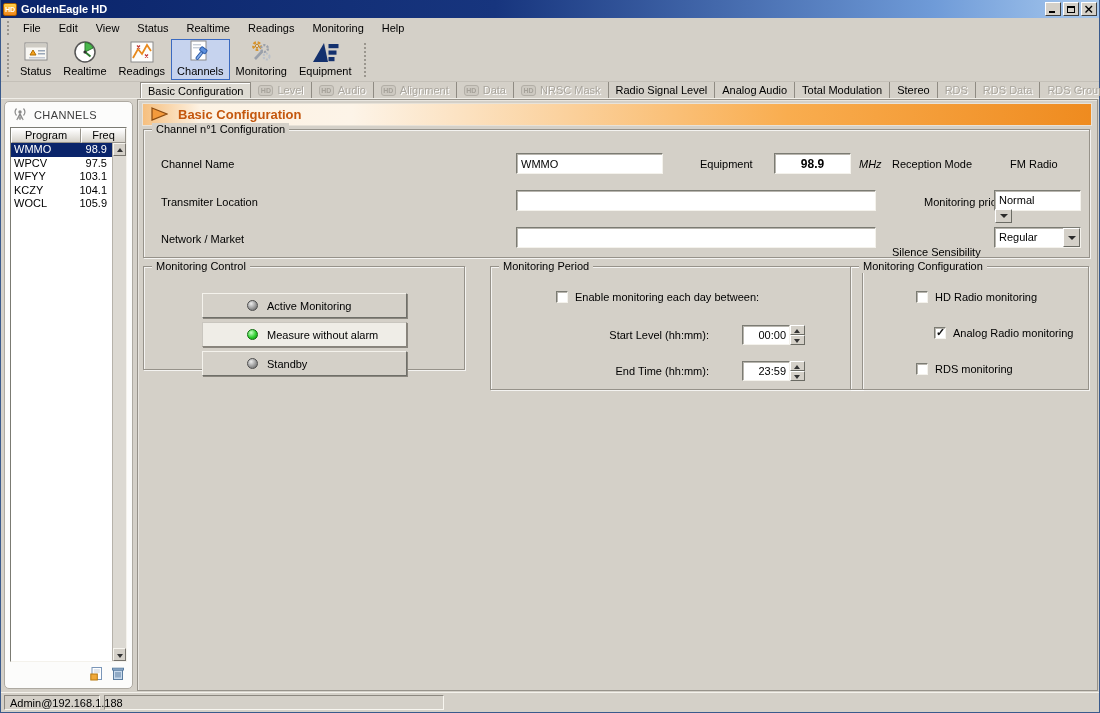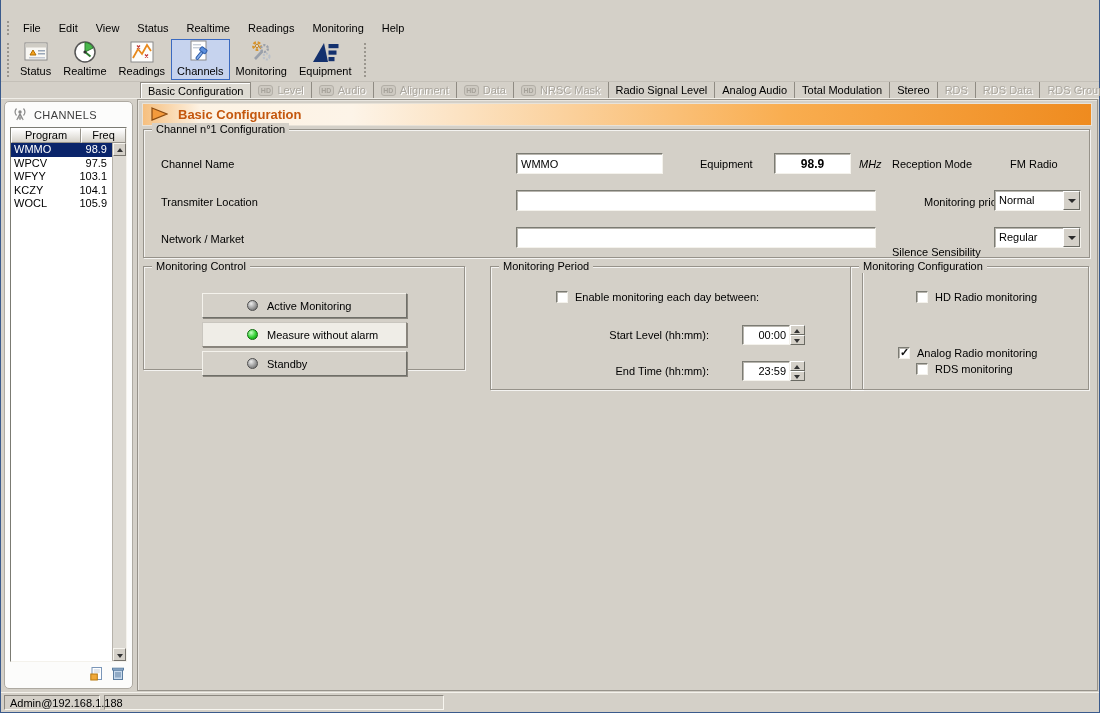--- a/index.html
+++ b/index.html
@@ -79,20 +79,42 @@
   .statusbar{position:absolute;left:0;right:0;bottom:0;height:20px;background:#d4d0c8;border-top:1px solid #f4f2ec;display:flex;align-items:center;padding:2px 3px;gap:4px;}
   .sb-cell{height:15px;border:1px solid;border-color:#8c8880 #f8f6f0 #f8f6f0 #8c8880;padding:1px 5px;display:flex;align-items:center;font-size:11px;}
   .sb-cell.c1{width:96px;}
   .sb-cell.c2{width:340px;}
 </style>
 </head>
 <body>
 
 <div class="window">
 
+  <div class="titlebar">
+    <span class="app-icon">
+        <span>HD</span>
+      </span>
+    <span class="title-text">GoldenEagle HD</span>
+    <span class="win-btn">
+        <svg width="10" height="9">
+          <rect x="1" y="6" width="6" height="2" fill="#000"></rect>
+        </svg>
+      </span>
+    <span class="win-btn">
+        <svg width="10" height="9">
+          <rect x="1.5" y="1.5" width="7" height="6" fill="none" stroke="#000"></rect>
+          <rect x="1" y="1" width="8" height="2" fill="#000"></rect>
+        </svg>
+      </span>
+    <span class="win-btn">
+        <svg width="10" height="9">
+          <path d="M1.5 1 L8 7.5 M8 1 L1.5 7.5" stroke="#000" stroke-width="1.4"></path>
+        </svg>
+      </span>
+  </div>
 
   <div class="menubar">
     <span class="grip"></span>
     <span style="display:flex;">
         <span class="menu-item">File</span>
         <span class="menu-item">Edit</span>
         <span class="menu-item">View</span>
         <span class="menu-item">Status</span>
         <span class="menu-item">Realtime</span>
         <span class="menu-item">Readings</span>
@@ -301,21 +323,21 @@
       <input class="field" style="left: 372px; top: 23px; width: 147px; height: 21px;" value="WMMO">
       <span class="flabel" style="left:556px;top:28px;">Equipment</span>
       <input class="field bold-center" style="left: 630px; top: 23px; width: 77px; height: 21px;" value="98.9">
       <span class="flabel" style="left:715px;top:28px;font-style:italic;">MHz</span>
       <span class="flabel" style="left:748px;top:28px;">Reception Mode</span>
       <span class="flabel" style="left:866px;top:28px;">FM Radio</span>
 
       <span class="flabel" style="left:17px;top:66px;">Transmiter Location</span>
       <input class="field" style="left: 372px; top: 60px; width: 360px; height: 21px;" value="">
       <span class="flabel" style="left:780px;top:66px;">Monitoring priority</span>
-      <div class="dd" style="left:850px;top:60px;width:87px;">
+      <div class="dd" style="left:850px;top:60px;width:87px;flex-direction:column;">
         <span class="dd-text">Normal</span>
         <span class="dd-btn"></span>
       </div>
 
       <span class="flabel" style="left:17px;top:103px;">Network / Market</span>
       <input class="field" style="left: 372px; top: 97px; width: 360px; height: 21px;" value="">
       <span class="flabel" style="left:748px;top:103px;margin-top:13px;">Silence Sensibility</span>
       <div class="dd" style="left:850px;top:97px;width:87px;">
         <span class="dd-text">Regular</span>
         <span class="dd-btn"></span>
@@ -358,21 +380,21 @@
             <span class="spin-down"></span>
           </span>
       </div>
     </div>
 
     <div class="group" style="left:712px;top:166px;width:239px;height:124px;">
       <span class="legend">Monitoring Configuration</span>
       <span><div class="cb-row" style="left: 65px; top: 24px;">
             <span class="cb"></span>
             <span>HD Radio monitoring</span>
-          </div><div class="cb-row" style="left: 47px; top: 60px; margin-top: 20px;">
+          </div><div class="cb-row" style="left: 83px; top: 60px;">
             <span class="cb checked"></span>
             <span>Analog Radio monitoring</span>
           </div><div class="cb-row" style="left: 65px; top: 96px;">
             <span class="cb"></span>
             <span>RDS monitoring</span>
           </div></span>
     </div>
 
   </div>
 

